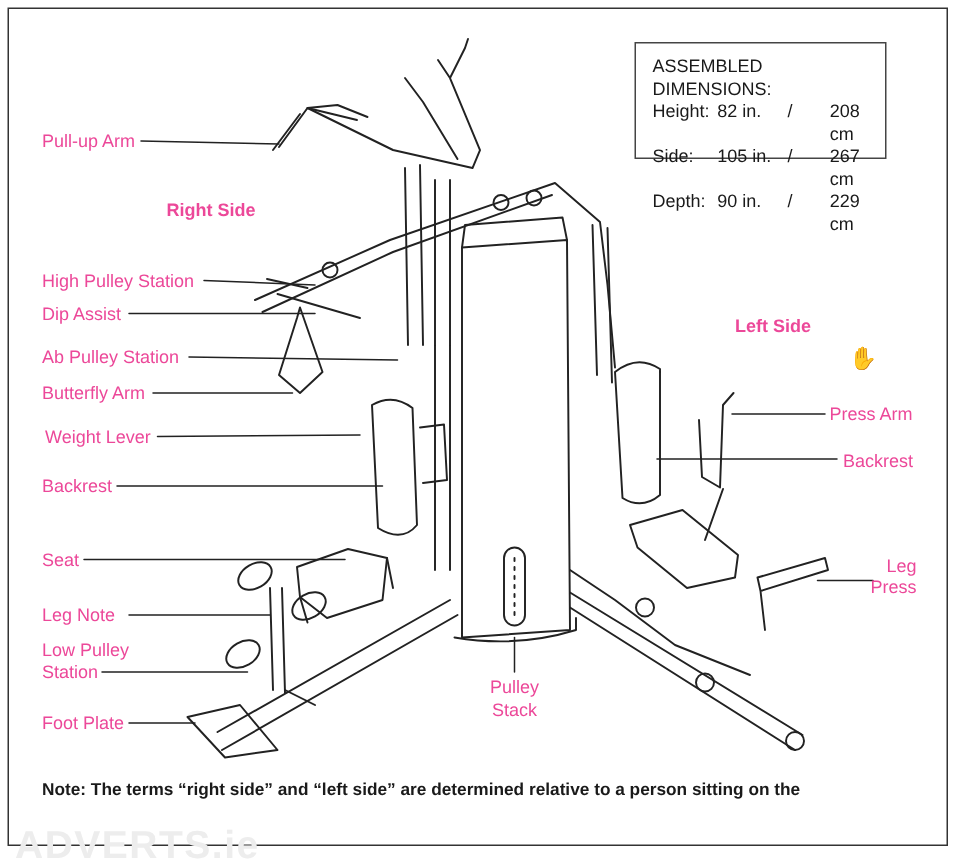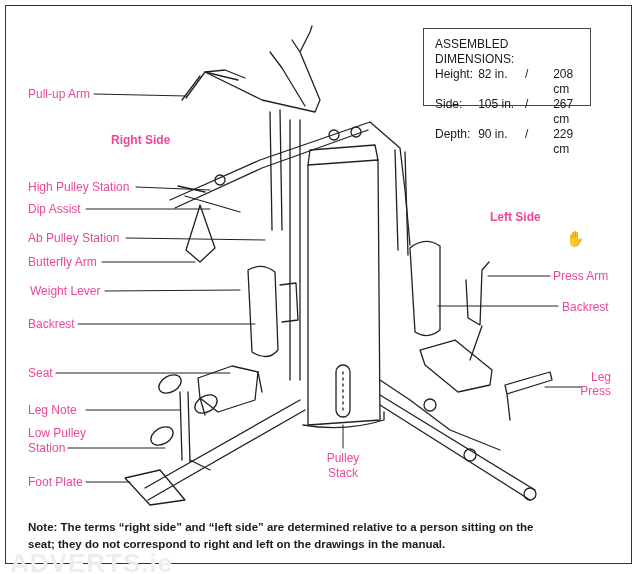--- a/index.html
+++ b/index.html
@@ -143,16 +143,15 @@
 <div class="lbl right" style="left:575px; top:370px; width:36px;">Leg</div>
 <div class="lbl right" style="left:575px; top:384px; width:36px;">Press</div>
 
 <div class="lbl center" style="left:315px; top:451px; width:56px;">Pulley</div>
 <div class="lbl center" style="left:315px; top:466px; width:56px;">Stack</div>
 
 <div class="hand">✋</div>
 
 <div class="note">
   <div>Note: The terms “right side” and “left side” are determined relative to a person sitting on the</div>
-  <div>seat; they do not correspond to right and left on the drawings in the manual.</div>
 </div>
 
 <div class="watermark">ADVERTS.ie</div>
 
 </body></html>

